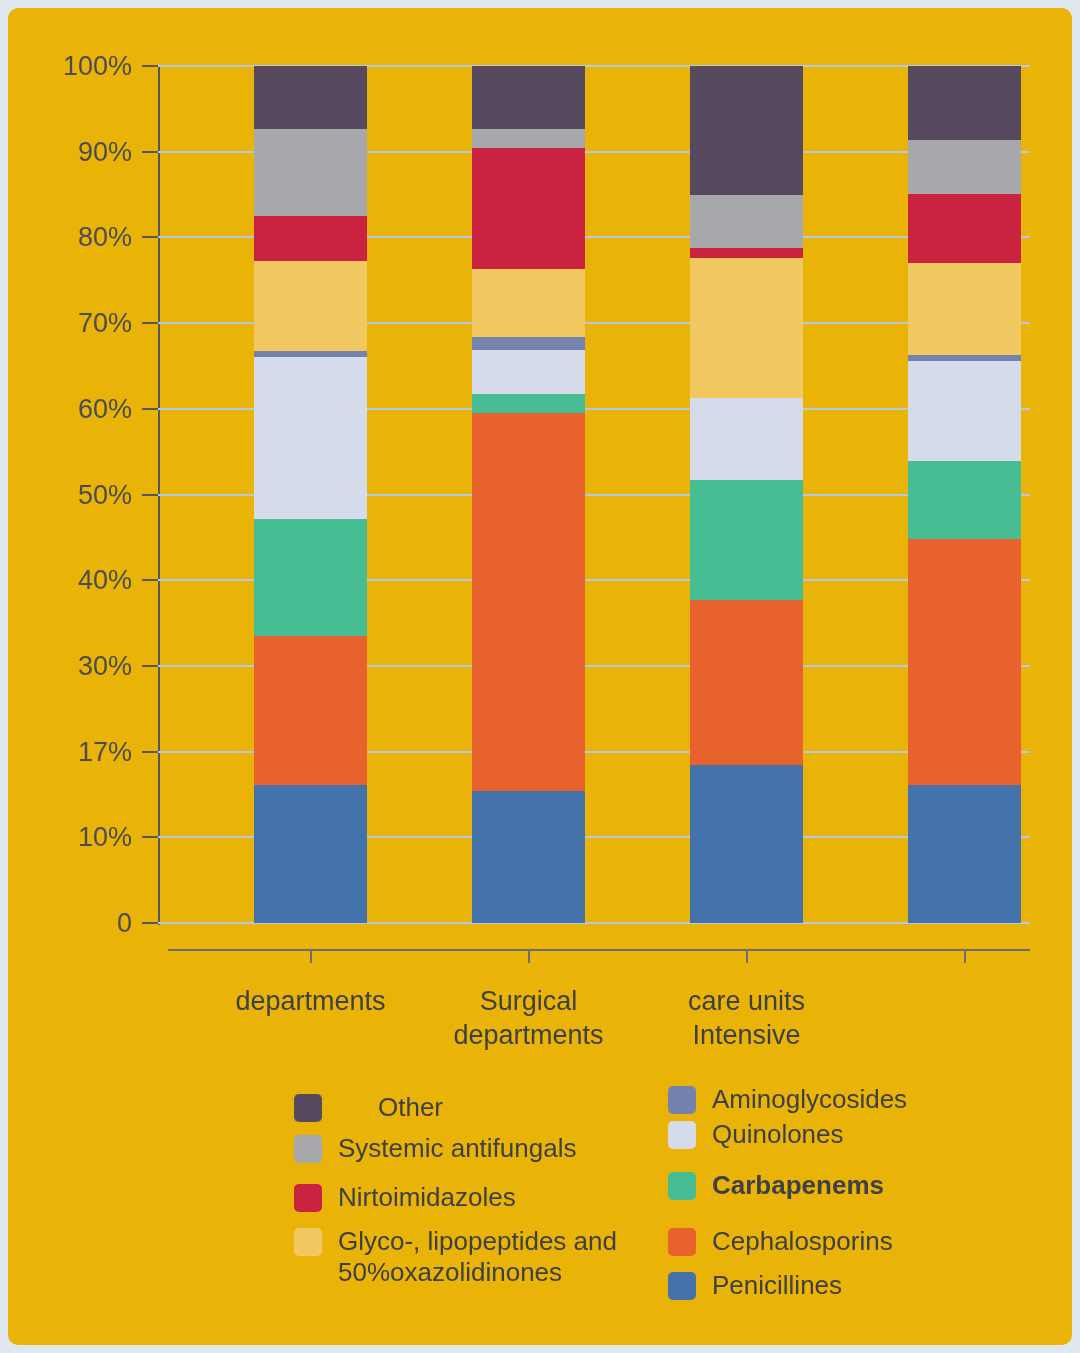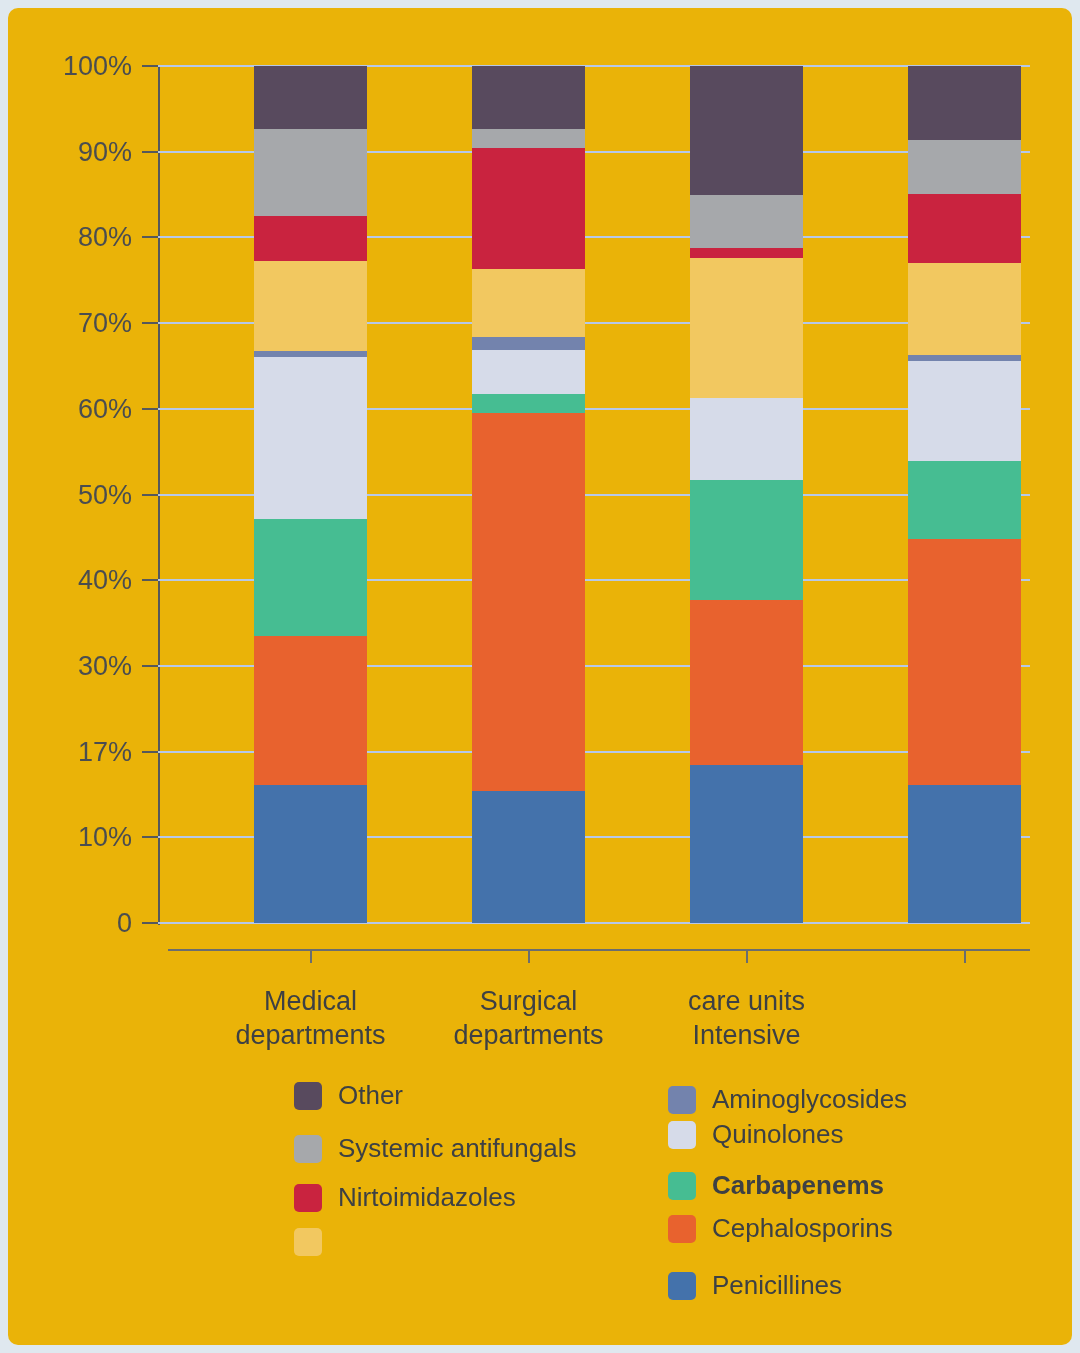--- a/index.html
+++ b/index.html
@@ -229,50 +229,52 @@
           <div class="seg" style="background: rgb(166, 168, 171); bottom: 729.307px; height: 53.991px;"></div>
           <div class="seg" style="background: rgb(88, 74, 94); bottom: 783.298px; height: 73.702px;"></div>
         </div>
       </div>
     </div>
 
   <div id="xaxis-line"></div>
 
   <div id="legend">
     <div class="legend-col" id="legend-col-left">
-        <div class="legend-item" style="top: 2px;">
+        <div class="legend-item" style="top: 14px; gap: 40px;">
           <span class="swatch" style="background: rgb(88, 74, 94);"></span>
           <span class="legend-label">Other</span>
         </div>
         <div class="legend-item" style="top: 55px;">
           <span class="swatch" style="background: rgb(166, 168, 171);"></span>
           <span class="legend-label">Systemic antifungals</span>
         </div>
         <div class="legend-item" style="top: 104px;">
           <span class="swatch" style="background: rgb(201, 35, 63);"></span>
           <span class="legend-label">Nirtoimidazoles</span>
         </div>
         <div class="legend-item" style="top: 148px;">
           <span class="swatch" style="background: rgb(242, 200, 96);"></span>
+          <span class="legend-label">Glyco-, lipopeptides and
+50%oxazolidinones</span>
         </div>
       </div>
     <div class="legend-col" id="legend-col-right">
         <div class="legend-item" style="top: 6px;">
           <span class="swatch" style="background: rgb(115, 131, 173);"></span>
           <span class="legend-label">Aminoglycosides</span>
         </div>
         <div class="legend-item" style="top: 41px;">
           <span class="swatch" style="background: rgb(214, 219, 233);"></span>
           <span class="legend-label">Quinolones</span>
         </div>
         <div class="legend-item" style="top: 92px; font-weight: bold;">
           <span class="swatch" style="background: rgb(70, 189, 146);"></span>
           <span class="legend-label">Carbapenems</span>
         </div>
-        <div class="legend-item" style="top: 135px; justify-content: flex-end;">
+        <div class="legend-item" style="top: 148px; justify-content: flex-end;">
           <span class="swatch" style="background: rgb(232, 98, 46);"></span>
           <span class="legend-label">Cephalosporins</span>
         </div>
         <div class="legend-item" style="top: 192px;">
           <span class="swatch" style="background: rgb(68, 114, 171);"></span>
           <span class="legend-label">Penicillines</span>
         </div>
       </div>
   </div>
 
@@ -282,21 +284,20 @@
     <div class="ytick-mark" style="top: 314.1px;"></div>
     <div class="ytick-mark" style="top: 399.8px;"></div>
     <div class="ytick-mark" style="top: 485.5px;"></div>
     <div class="ytick-mark" style="top: 571.2px;"></div>
     <div class="ytick-mark" style="top: 656.9px;"></div>
     <div class="ytick-mark" style="top: 742.6px;"></div>
     <div class="ytick-mark" style="top: 828.3px;"></div>
     <div class="ytick-mark" style="top: 914px;"></div>
     <div class="xtick-mark" style="left: 301.5px;"></div>
     <div class="xlabel" style="left: 202.5px;">
-      <div>Medical</div>
       <div>departments</div>
     </div>
     <div class="xtick-mark" style="left: 519.5px;"></div>
     <div class="xlabel" style="left: 420.5px;">
       <div>Surgical</div>
       <div>departments</div>
     </div>
     <div class="xtick-mark" style="left: 737.5px;"></div>
     <div class="xlabel" style="left: 638.5px;">
       <div>care units</div>

